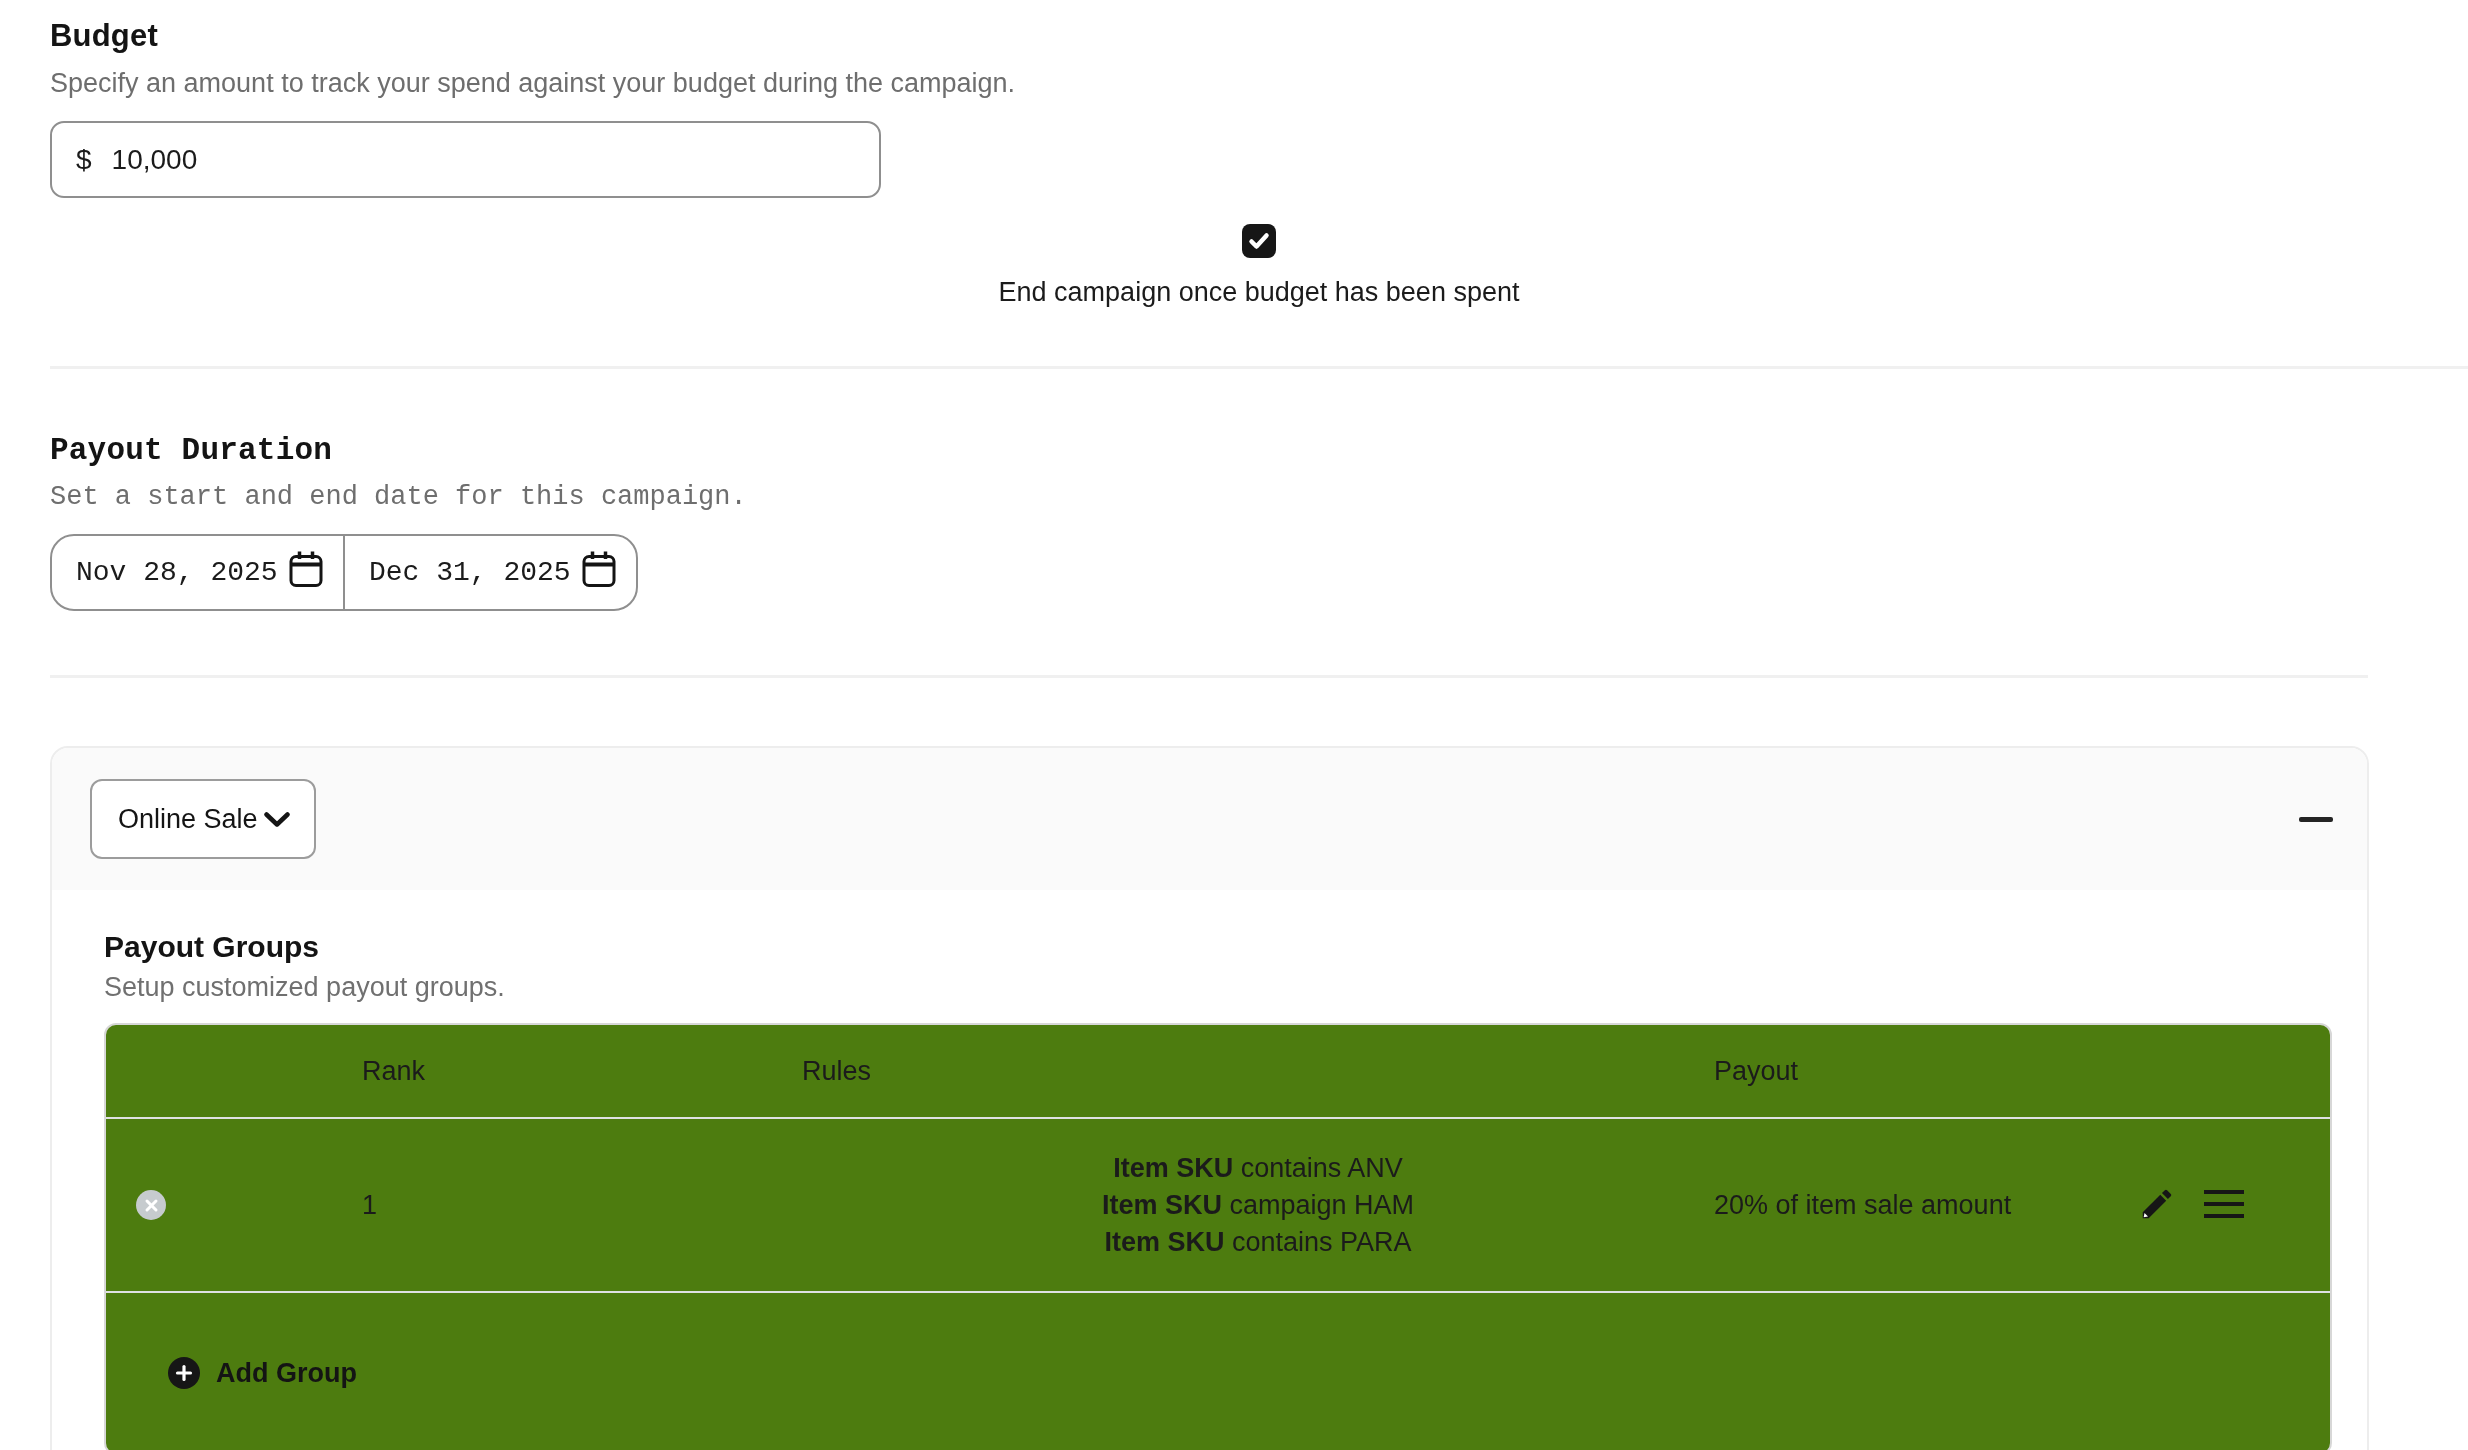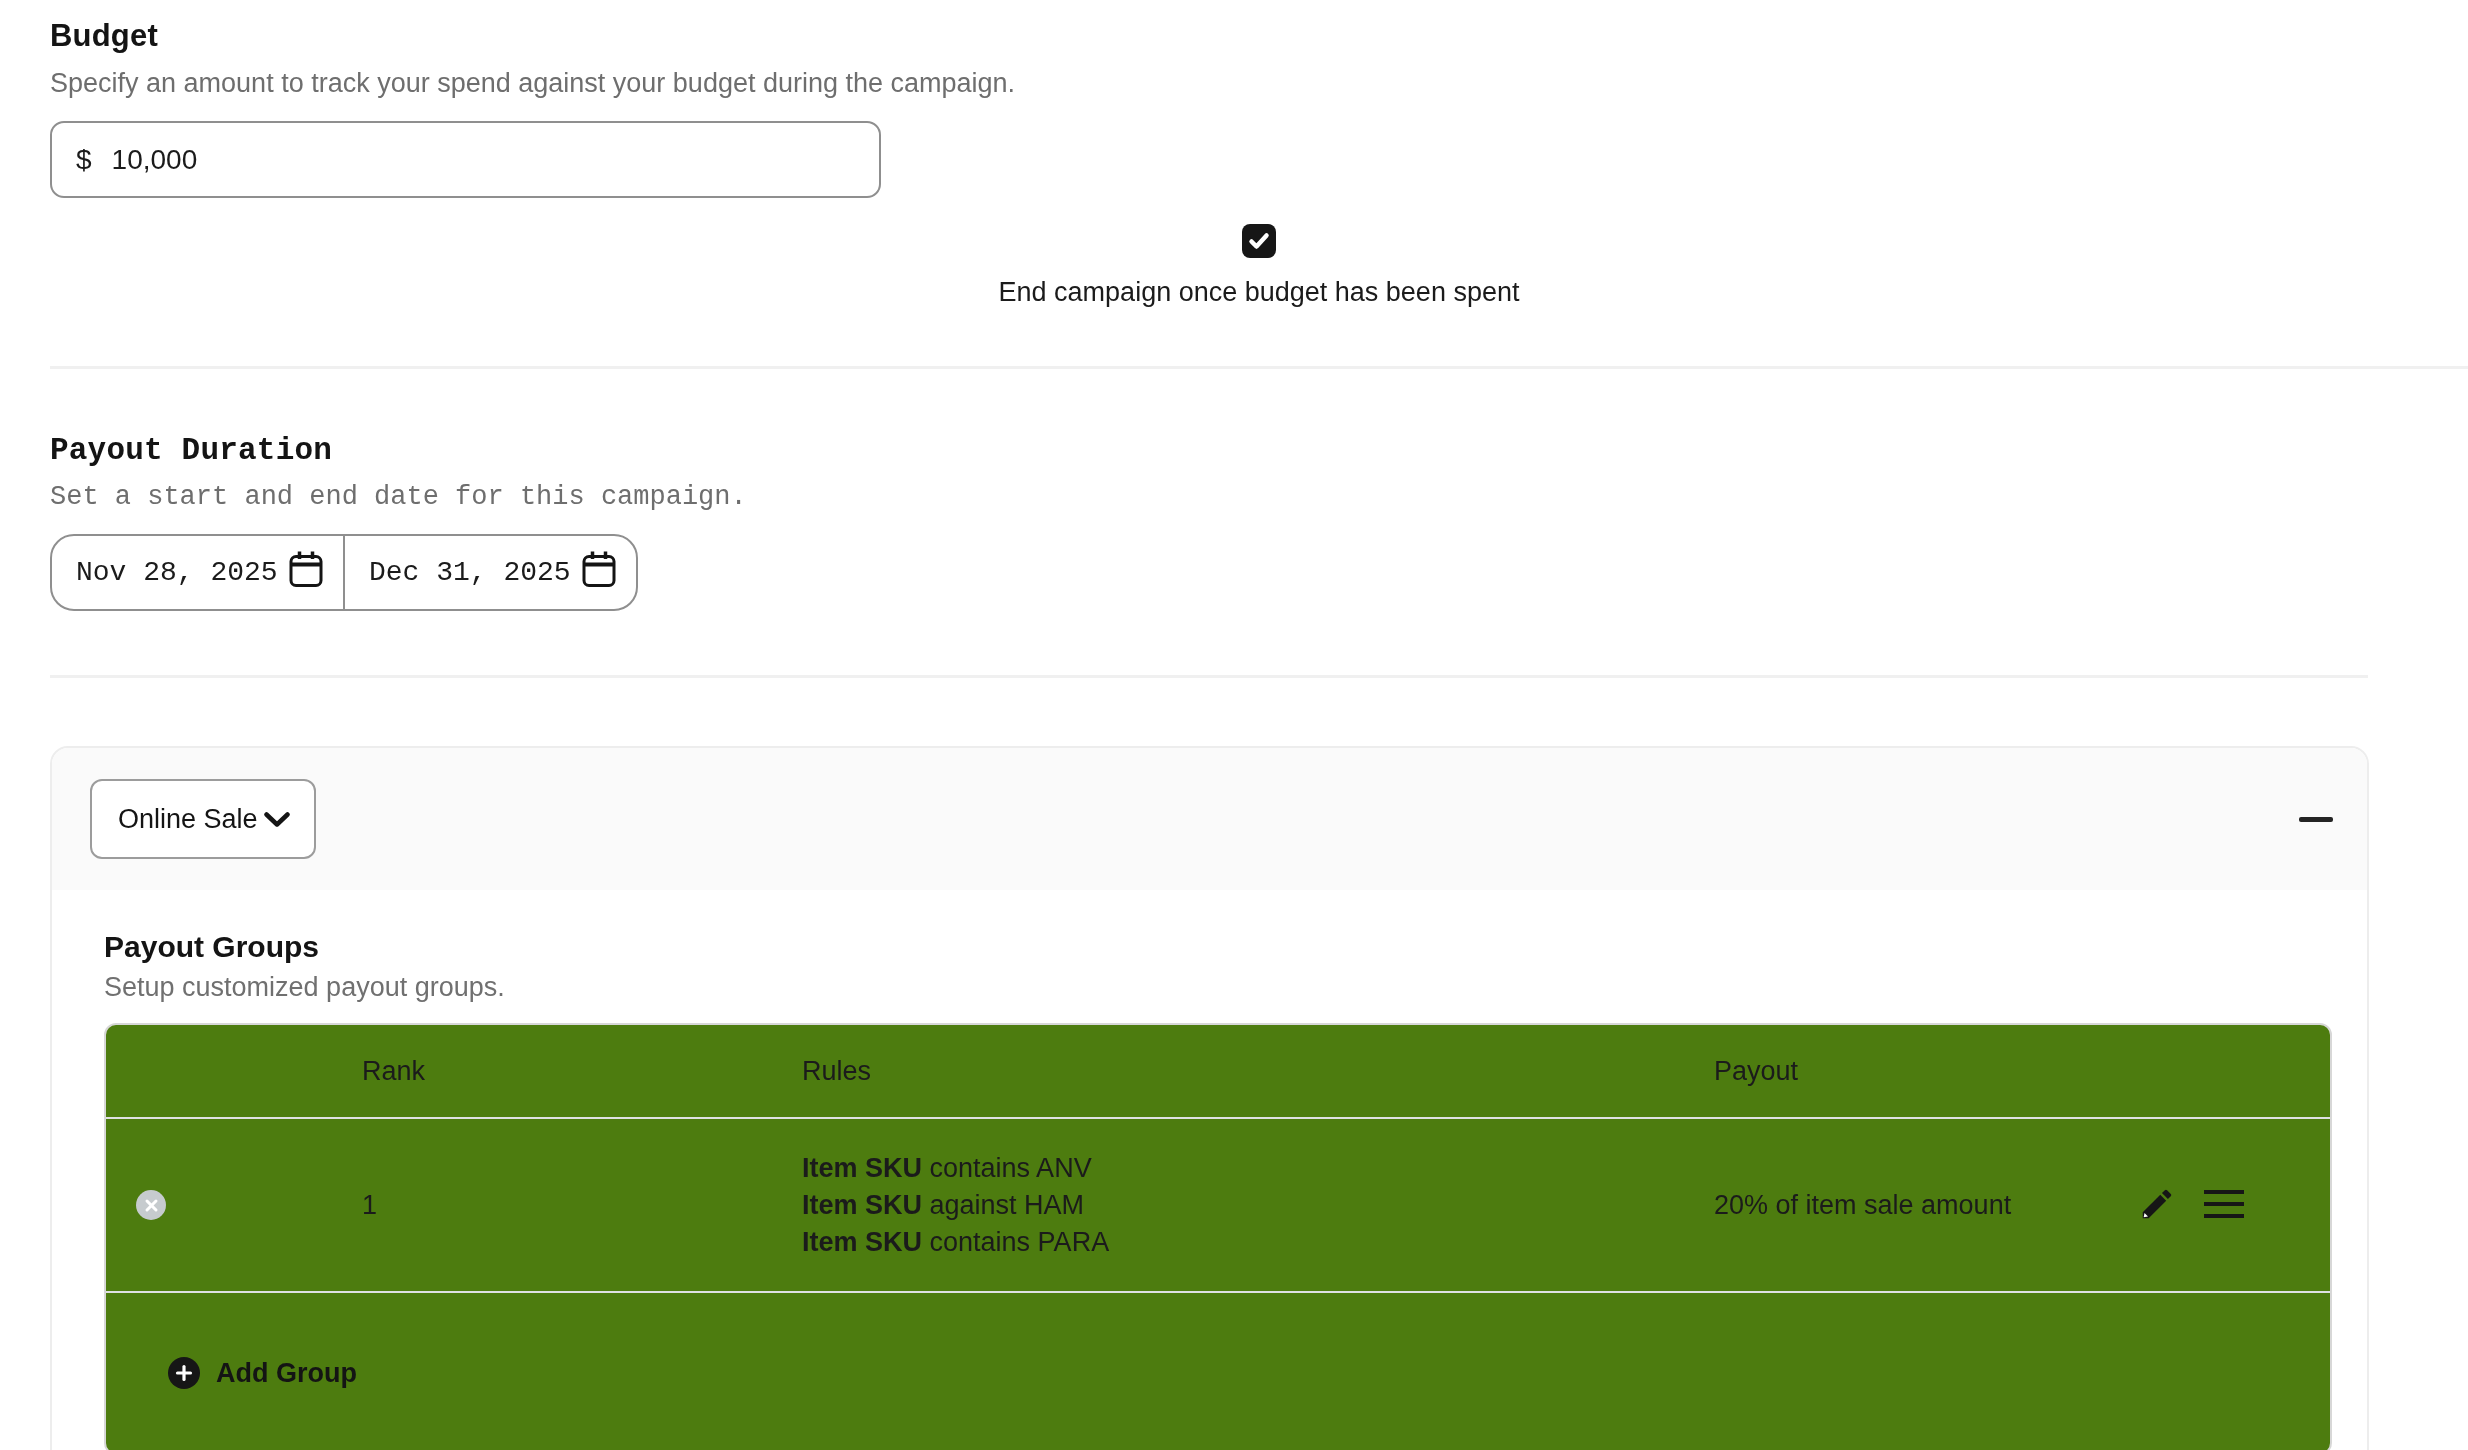--- a/index.html
+++ b/index.html
@@ -89,21 +89,21 @@
     grid-template-columns: 256px 440px 912px 424px 1fr;
     align-items: center;
   }
   .t-head { height: 94px; border-bottom: 2px solid #dfe1e3; font-size: 27px; color: #1b1b1b; }
   .t-row  { height: 174px; border-bottom: 2px solid #dfe1e3; font-size: 27px; }
   .cell-remove { padding-left: 30px; }
   .x-circle {
     width: 30px; height: 30px; border-radius: 50%; background: #c6cbce;
     display: flex; align-items: center; justify-content: center; cursor: pointer;
   }
-  .rules-cell { line-height: 37px; color: #1b1b1b; }
+  .rules-cell { line-height: 37px; color: #1b1b1b; text-align: center; }
   .rules-cell b { font-weight: 700; }
   .actions-cell { display: flex; align-items: center; gap: 28px; }
   .icon-btn { background: none; border: none; padding: 0; cursor: pointer; display: flex; }
 
   .t-add {
     height: 160px; display: flex; align-items: center; gap: 16px; padding-left: 62px;
   }
   .plus-circle {
     width: 32px; height: 32px; border-radius: 50%; background: #161616;
     display: flex; align-items: center; justify-content: center; flex: 0 0 auto;
@@ -198,21 +198,21 @@
             <span class="x-circle">
               <svg width="15" height="15" viewBox="0 0 15 15" fill="none">
                 <line x1="3" y1="3" x2="12" y2="12" stroke="#ffffff" stroke-width="3" stroke-linecap="round"></line>
                 <line x1="12" y1="3" x2="3" y2="12" stroke="#ffffff" stroke-width="3" stroke-linecap="round"></line>
               </svg>
             </span>
           </div>
           <div>1</div>
           <div class="rules-cell">
             <div><b>Item SKU</b> <span>contains ANV</span></div>
-            <div><b>Item SKU</b> <span>against HAM</span></div>
+            <div><b>Item SKU</b> <span>campaign HAM</span></div>
             <div><b>Item SKU</b> <span>contains PARA</span></div>
           </div>
           <div>20% of item sale amount</div>
           <div class="actions-cell">
             <button class="icon-btn">
               <span>
                 <svg width="38" height="38" viewBox="0 0 24 24">
                   <path d="M3 17.25 V21 h3.75 L17.81 9.94 l-3.75 -3.75 L3 17.25 Z M20.71 7.04 c.39 -.39 .39 -1.02 0 -1.41 l-2.34 -2.34 a1 1 0 0 0 -1.41 0 l-1.83 1.83 3.75 3.75 1.83 -1.83 Z" fill="#161616"></path>
                   <path d="M3.6 20.4 L4.1 17.7 L6.3 19.9 Z" fill="#ffffff"></path>
                 </svg>

